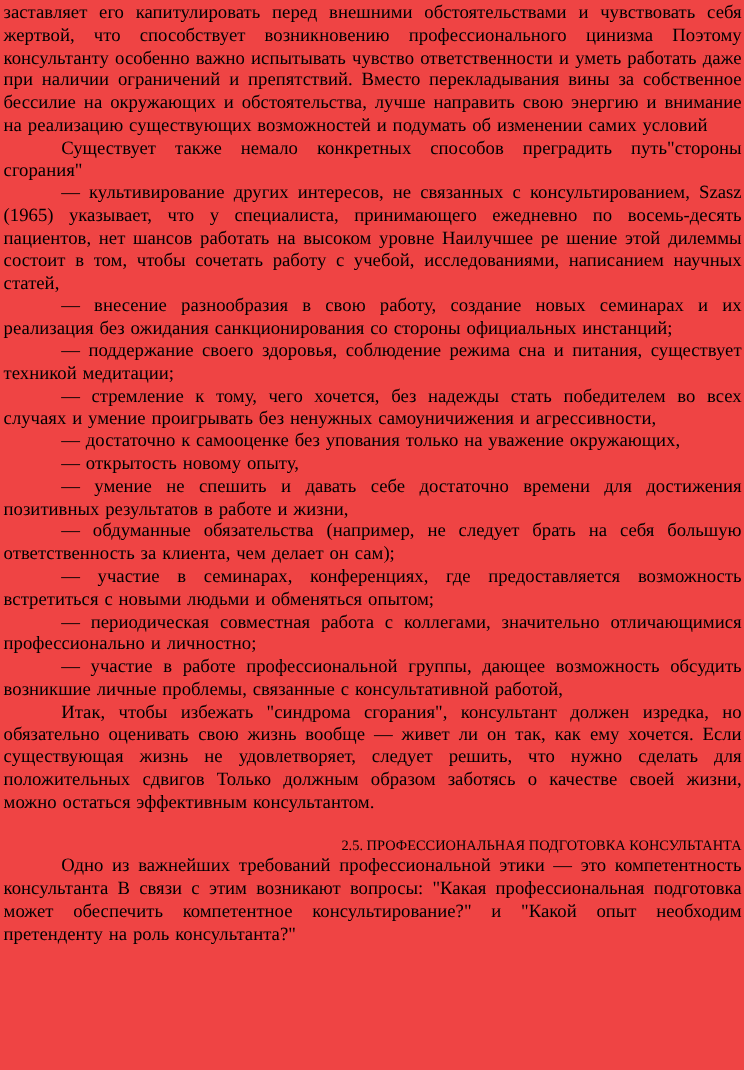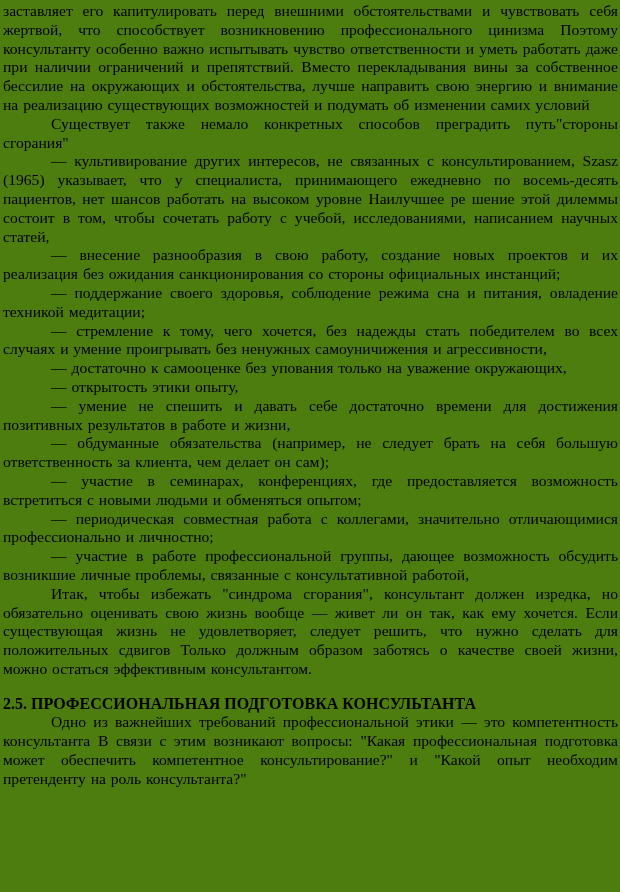--- a/index.html
+++ b/index.html
@@ -4,21 +4,21 @@
 <style>
   html, body {
     margin: 0;
     padding: 0;
     background: #ffffff;
   }
   .page {
     position: relative;
     width: 620px;
     height: 892px;
-    background: #4d7c0f;
+    background: #ef4444;
     box-sizing: border-box;
     padding: 2px 2px 0 3px;
     overflow: hidden;
     color: #000000;
   }
   .doc-content p {
     margin: 0;
     padding: 0;
     font-family: "Liberation Serif", "DejaVu Serif", serif;
     font-size: 15.6px;
@@ -26,40 +26,40 @@
     color: #000000;
     text-align: justify;
     text-indent: 48px;
     word-spacing: 1px;
   }
   .doc-content p.no-indent {
     text-indent: 0;
   }
   .doc-content p.heading {
     text-indent: 0;
-    text-align: left;
-    font-weight: bold;
-    font-size: 16px;
+    text-align: right;
+    font-weight: normal;
+    font-size: 12px;
     margin-top: 16px;
     word-spacing: 0;
   }
 </style>
 </head>
 <body>
 
 <div class="page">
   <div class="doc-content" id="doc">
       <p class="body no-indent">заставляет его капитулировать перед внешними обстоятельствами и чувствовать себя жертвой, что способствует возникновению профессионального цинизма Поэтому консультанту особенно важно испытывать чувство ответственности и уметь работать даже при наличии ограничений и препятствий. Вместо перекладывания вины за собственное бессилие на окружающих и обстоятельства, лучше направить свою энергию и внимание на реализацию существующих возможностей и подумать об изменении самих условий</p>
       <p class="body">Существует также немало конкретных способов преградить путь"стороны сгорания"</p>
       <p class="body">— культивирование других интересов, не связанных с консультированием, Szasz (1965) указывает, что у специалиста, принимающего ежедневно по восемь-десять пациентов, нет шансов работать на высоком уровне Наилучшее ре шение этой дилеммы состоит в том, чтобы сочетать работу с учебой, исследованиями, написанием научных статей,</p>
-      <p class="body">— внесение разнообразия в свою работу, создание новых проектов и их реализация без ожидания санкционирования со стороны официальных инстанций;</p>
-      <p class="body">— поддержание своего здоровья, соблюдение режима сна и питания, овладение техникой медитации;</p>
+      <p class="body">— внесение разнообразия в свою работу, создание новых семинарах и их реализация без ожидания санкционирования со стороны официальных инстанций;</p>
+      <p class="body">— поддержание своего здоровья, соблюдение режима сна и питания, существует техникой медитации;</p>
       <p class="body">— стремление к тому, чего хочется, без надежды стать победителем во всех случаях и умение проигрывать без ненужных самоуничижения и агрессивности,</p>
       <p class="body">— достаточно к самооценке без упования только на уважение окружающих,</p>
-      <p class="body">— открытость этики опыту,</p>
+      <p class="body">— открытость новому опыту,</p>
       <p class="body">— умение не спешить и давать себе достаточно времени для достижения позитивных результатов в работе и жизни,</p>
       <p class="body">— обдуманные обязательства (например, не следует брать на себя большую ответственность за клиента, чем делает он сам);</p>
       <p class="body">— участие в семинарах, конференциях, где предоставляется возможность встретиться с новыми людьми и обменяться опытом;</p>
       <p class="body">— периодическая совместная работа с коллегами, значительно отличающимися профессионально и личностно;</p>
       <p class="body">— участие в работе профессиональной группы, дающее возможность обсудить возникшие личные проблемы, связанные с консультативной работой,</p>
       <p class="body">Итак, чтобы избежать "синдрома сгорания", консультант должен изредка, но обязательно оценивать свою жизнь вообще — живет ли он так, как ему хочется. Если существующая жизнь не удовлетворяет, следует решить, что нужно сделать для положительных сдвигов Только должным образом заботясь о качестве своей жизни, можно остаться эффективным консультантом.</p>
       <p class="heading no-indent">2.5. ПРОФЕССИОНАЛЬНАЯ ПОДГОТОВКА КОНСУЛЬТАНТА</p>
       <p class="body">Одно из важнейших требований профессиональной этики — это компетентность консультанта В связи с этим возникают вопросы: "Какая профессиональная подготовка может обеспечить компетентное консультирование?" и "Какой опыт необходим претенденту на роль консультанта?"</p>
     </div>
 </div>

